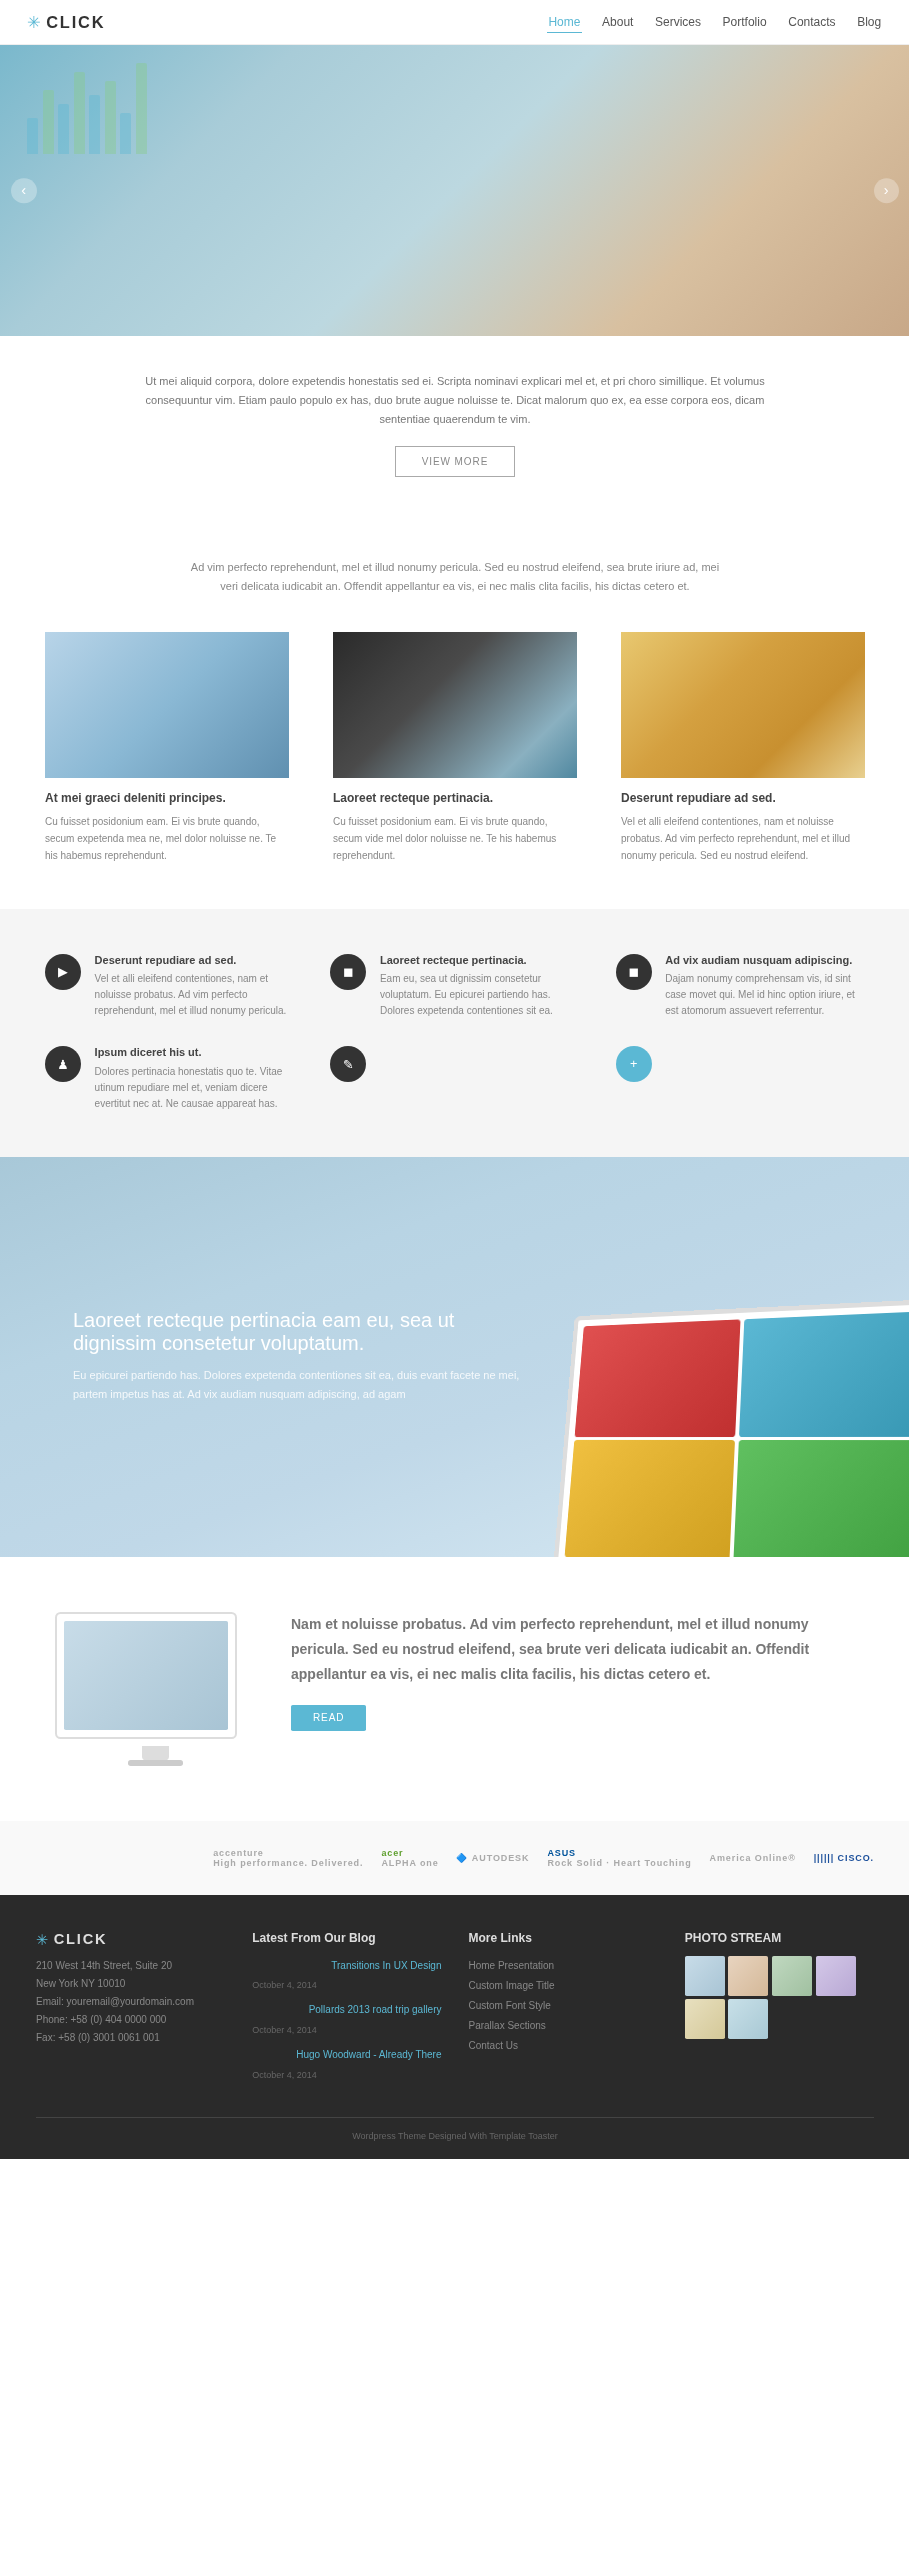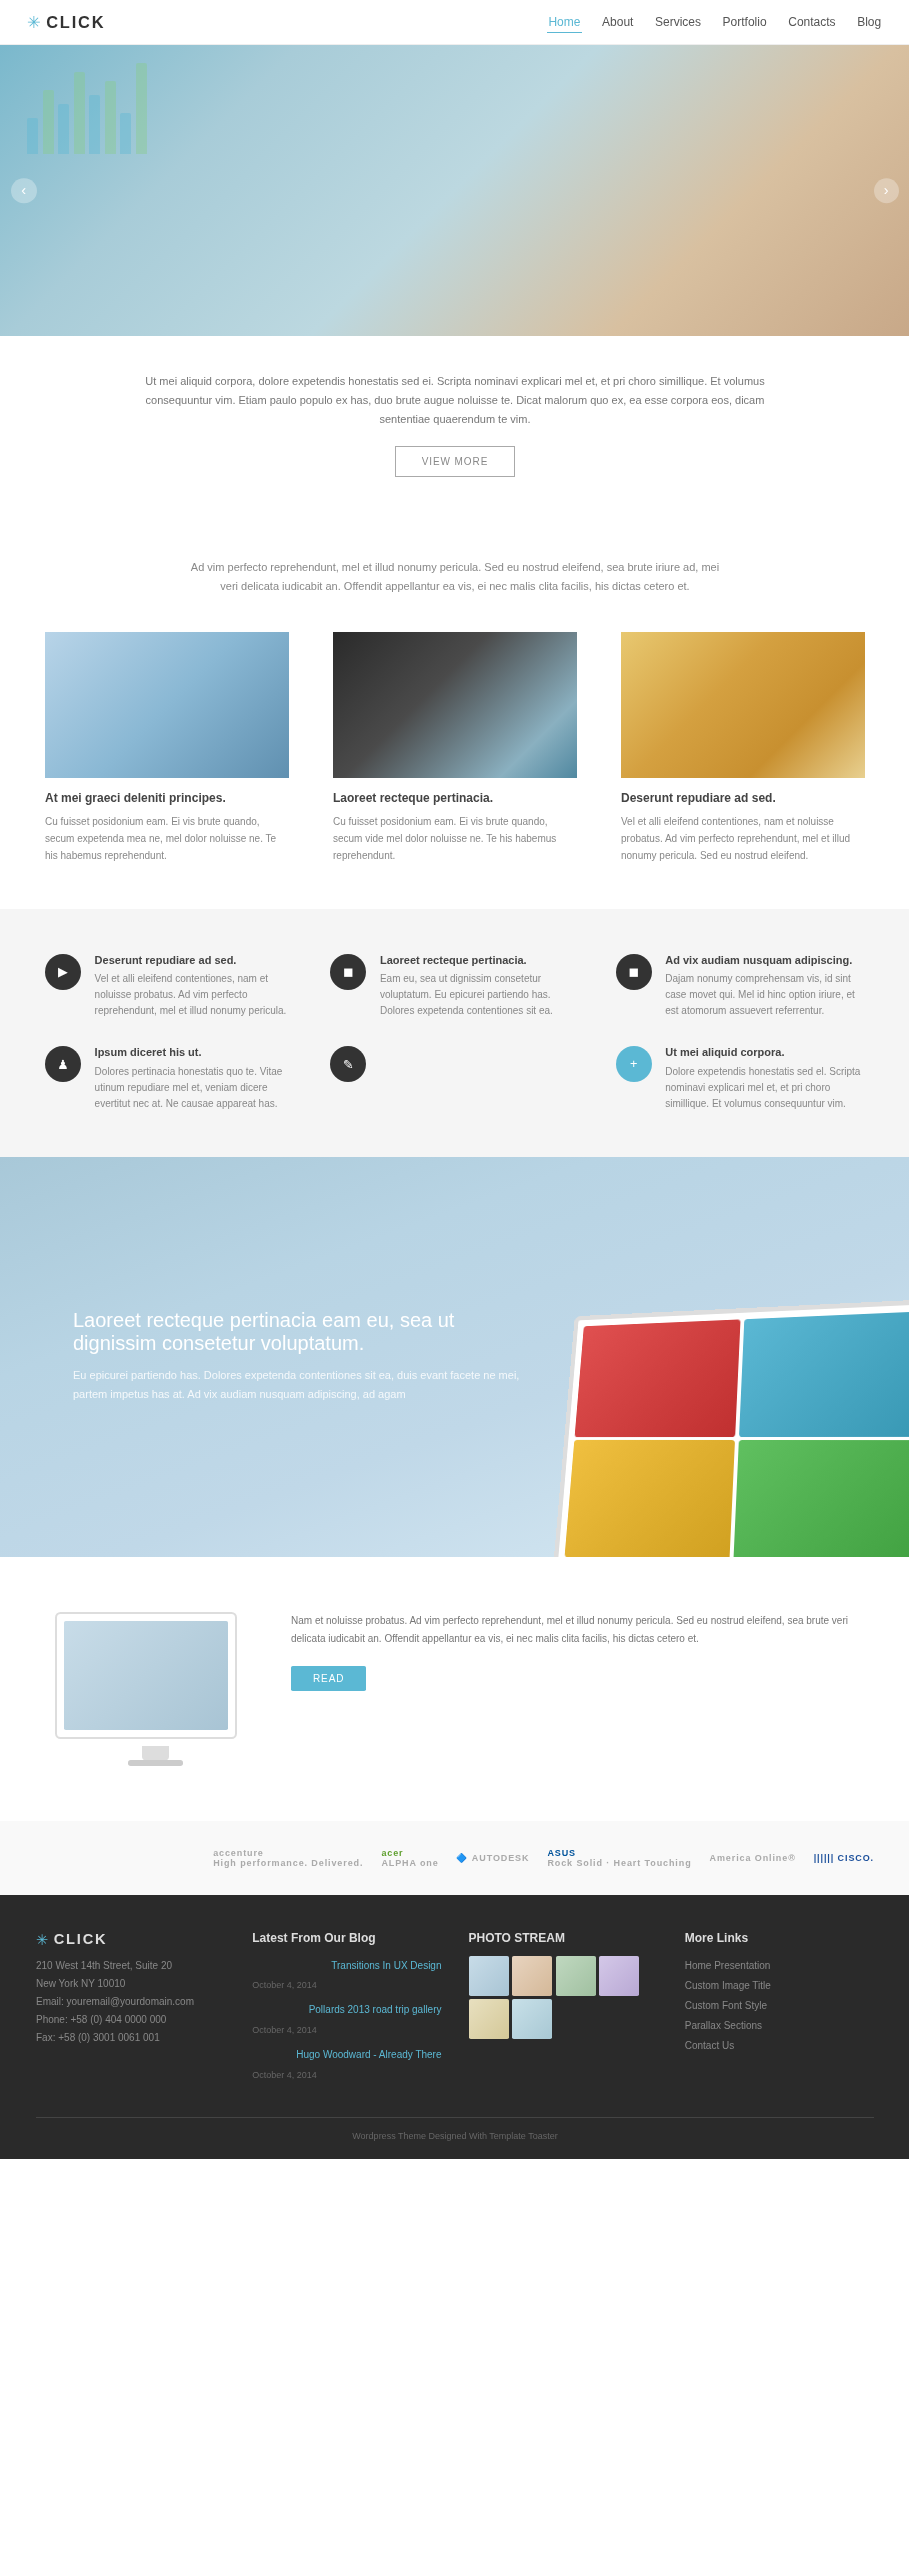--- a/index.html
+++ b/index.html
@@ -124,21 +124,21 @@
     }
     .monitor-stand {
       width: 27px; height: 13.6px; background: #ddd;
       margin: 0 auto; border-radius: 0 0 3.6px 3.6px;
     }
     .monitor-base {
       width: 55px; height: 5.5px; background: #ccc;
       margin: 0 auto; border-radius: 2.7px;
     }
     .read-content h2 { font-size: 20px; color: #333; margin-bottom: 12.7px; font-weight: 400; }
-    .read-content p { font-size: 10px; color: #777; line-height: 1.8; margin-bottom: 18px; }
+    .read-content p { font-size: 14px; color: #777; line-height: 1.8; margin-bottom: 18px; font-weight: bold; }
     .btn-read {
       display: inline-block; padding: 7.3px 22px;
       background: #5bb8d4; color: #fff; font-size: 10px;
       text-transform: uppercase; letter-spacing: 0.9px; cursor: pointer;
       border: none; border-radius: 1.8px;
     }
 
     
     .logos-section {
       background: #f9f9f9; padding: 27px 36px;
@@ -278,24 +278,20 @@
       <div class="feature-text">
         <h4>Ipsum diceret his ut.</h4>
         <p>Dolores pertinacia honestatis quo te. Vitae utinum repudiare mel et, veniam dicere evertitut nec at. Ne causae appareat has.</p>
       </div>
     </div>
     <div class="feature-item">
       <div class="feature-icon dark">✎</div>
     </div>
     <div class="feature-item">
       <div class="feature-icon teal">+</div>
-      <div class="feature-text">
-        <h4>Ut mei aliquid corpora.</h4>
-        <p>Dolore expetendis honestatis sed el. Scripta nominavi explicari mel et, et pri choro simillique. Et volumus consequuntur vim.</p>
-      </div>
     </div>
   </div>
 </section>
 
 <section class="parallax-section">
   <h2>Laoreet recteque pertinacia eam eu, sea ut dignissim consetetur voluptatum.</h2>
   <p>Eu epicurei partiendo has. Dolores expetenda contentiones sit ea, duis evant facete ne mei, partem impetus has at. Ad vix audiam nusquam adipiscing, ad agam</p>
   <div class="tablet-mockup">
     <div class="tablet-screen">
       <div class="tablet-panel tp1"></div>
@@ -369,37 +365,37 @@
         <a href="#">Pollards 2013 road trip gallery</a>
         <span>October 4, 2014</span>
       </div>
       <div class="blog-post">
         <a href="#">Hugo Woodward - Already There</a>
         <span>October 4, 2014</span>
       </div>
     </div>
 
     <div class="footer-col">
+      <h4>More Links</h4>
+      <a href="#">Home Presentation</a>
+      <a href="#">Custom Image Title</a>
+      <a href="#">Custom Font Style</a>
+      <a href="#">Parallax Sections</a>
+      <a href="#">Contact Us</a>
+    </div>
+
+    <div class="footer-col">
       <h4>PHOTO STREAM</h4>
       <div class="photo-stream">
         <div class="photo-thumb pt1"></div>
         <div class="photo-thumb pt2"></div>
         <div class="photo-thumb pt3"></div>
         <div class="photo-thumb pt4"></div>
         <div class="photo-thumb pt5"></div>
         <div class="photo-thumb pt6"></div>
       </div>
     </div>
-
-    <div class="footer-col">
-      <h4>More Links</h4>
-      <a href="#">Home Presentation</a>
-      <a href="#">Custom Image Title</a>
-      <a href="#">Custom Font Style</a>
-      <a href="#">Parallax Sections</a>
-      <a href="#">Contact Us</a>
-    </div>
   </div>
   <div class="footer-bottom">
     <span>Wordpress Theme Designed With Template Toaster</span>
   </div>
 </footer>
 
 
 </body></html>

